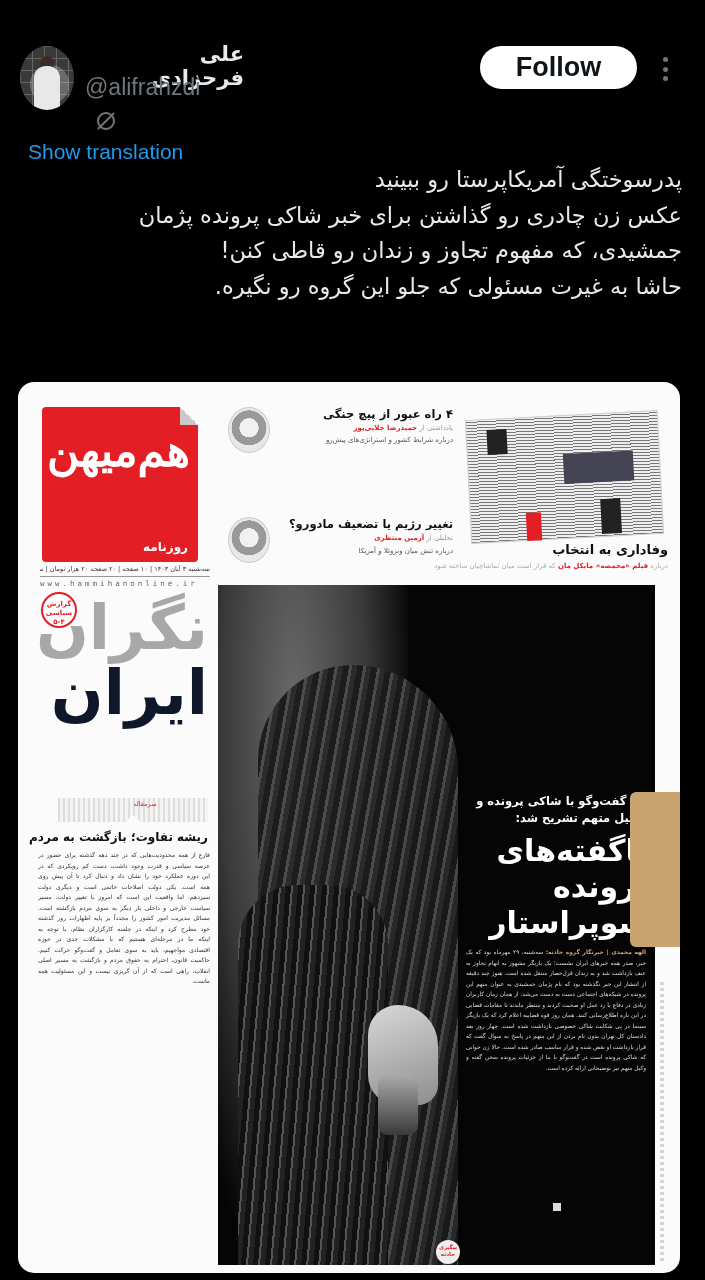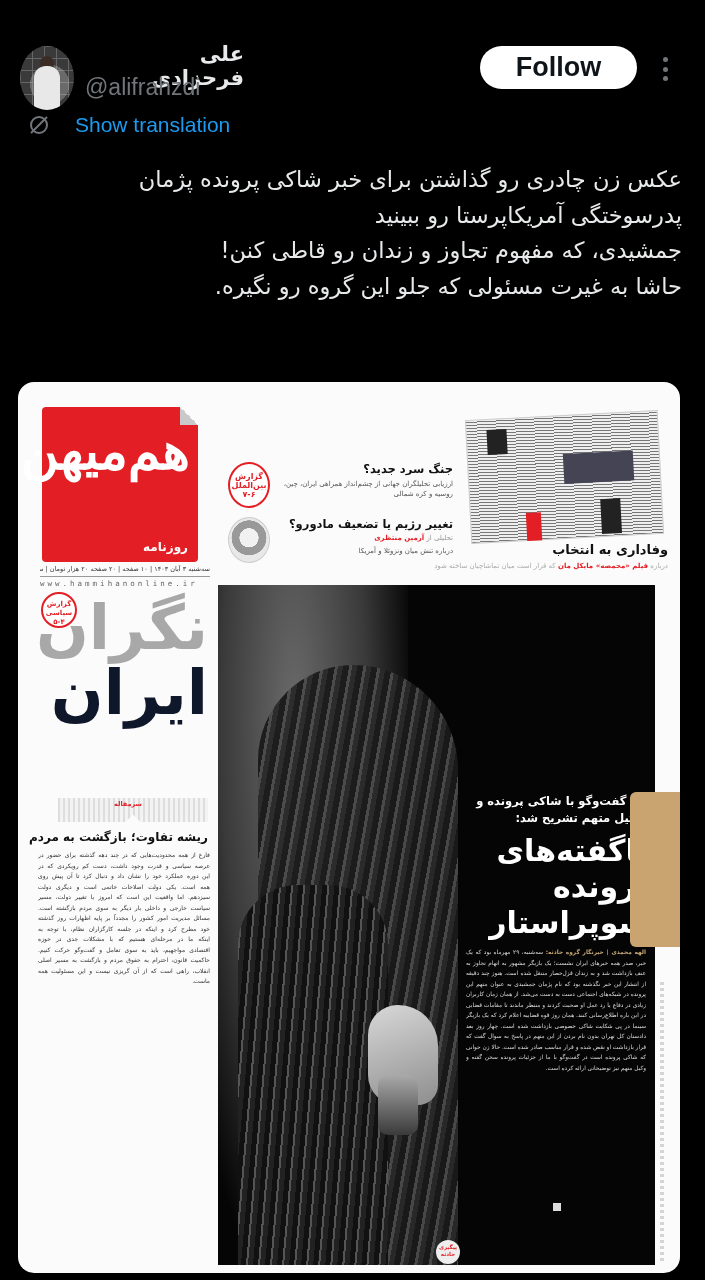--- a/index.html
+++ b/index.html
@@ -15,34 +15,34 @@
   .avatar .figure { position: absolute; left: 14px; top: 20px; width: 26px; height: 44px; border-radius: 12px 12px 4px 4px; background: #e8e8e8; }
   .avatar .head { position: absolute; left: 20px; top: 10px; width: 14px; height: 16px; border-radius: 50%; background: #3a2c24; }
   .display-name { position: absolute; left: 114px; top: 26px; width: 130px; text-align: right; direction: rtl;
                   font-size: 21px; font-weight: bold; color: #e7e9ea; }
   .handle { position: absolute; left: 85px; top: 58px; font-family: "Liberation Sans", sans-serif; font-size: 23px; color: #71767b; }
   .follow-btn { position: absolute; left: 480px; top: 30px; width: 157px; height: 43px; border-radius: 22px; background: #fff; color: #0f1419;
                 font-family: "Liberation Sans", sans-serif; font-weight: bold; font-size: 27px; border: none; display: flex; align-items: center; justify-content: center; }
   .more-btn { position: absolute; left: 655px; top: 38px; width: 20px; height: 30px; display: flex; flex-direction: column; align-items: center; justify-content: space-between; padding: 3px 0; }
   .more-btn span { width: 5px; height: 5px; border-radius: 50%; background: #71767b; }
 
-  .translate { position: absolute; left: 28px; top: 110px; height: 30px; display: flex; align-items: center; gap: 25px; }
+  .translate { position: absolute; left: 28px; top: 110px; height: 30px; display: flex; align-items: center; gap: 8px; flex-direction: column; }
   .translate .globe { width: 22px; height: 22px; position: relative; }
   .translate-label { font-family: "Liberation Sans", sans-serif; font-size: 21px; color: #1d9bf0; }
 
   .tweet-text { position: absolute; left: 80px; top: 162px; width: 602px; direction: rtl; text-align: right;
                 font-size: 22.5px; line-height: 35.5px; color: #e7e9ea; }
   .tweet-text div { white-space: nowrap; }
 
   .media { position: absolute; left: 18px; top: 382px; width: 662px; height: 891px; border-radius: 16px; overflow: hidden; background: #fbfbfb; }
 
   
   .masthead { position: absolute; left: 24px; top: 25px; width: 156px; height: 155px; background: #e31e24; border-radius: 4px; }
   .masthead .corner { position: absolute; right: 0; top: 0; width: 18px; height: 18px; background: linear-gradient(225deg, #fbfbfb 50%, #c9c9c9 50%); }
-  .masthead-logo { position: absolute; left: 8px; top: 18px; width: 140px; text-align: center; direction: rtl; color: #fff; font-size: 52px; font-weight: bold; line-height: 52px; font-family: "DejaVu Serif", serif; }
+  .masthead-logo { position: absolute; left: 8px; top: 18px; width: 140px; text-align: center; direction: rtl; color: #fff; font-size: 44px; font-weight: bold; line-height: 52px; font-family: "DejaVu Serif", serif; }
   .masthead-sub { position: absolute; right: 10px; bottom: 8px; color: #fff; font-size: 12px; font-weight: bold; direction: rtl; }
   .dateline { position: absolute; left: 22px; top: 183px; width: 170px; direction: rtl; text-align: right; font-size: 6.5px; color: #333; white-space: nowrap; overflow: hidden; }
   .website { position: absolute; left: 22px; top: 194px; width: 170px; font-size: 7.5px; letter-spacing: 3px; color: #666; font-family: "DejaVu Sans Mono", monospace; border-top: 1px solid #999; padding-top: 2px; }
 
   .teaser { position: absolute; left: 210px; width: 225px; height: 50px; }
   .teaser .pic { position: absolute; left: 0; top: 0; width: 42px; height: 46px; border-radius: 50%; border: 1px solid #ccc; background: radial-gradient(circle at 50% 45%, #f1f1f1 0 30%, #999 31% 55%, #e8e8e8 56%); }
   .teaser .pic.badge { background: #fff; border: 2px solid #e31e24; display: flex; align-items: center; justify-content: center; color: #e31e24; font-size: 8px; font-weight: bold; text-align: center; line-height: 9px; direction: rtl; }
   .teaser-title { position: absolute; left: 50px; right: 0; top: 0; text-align: right; direction: rtl; font-size: 11.5px; font-weight: bold; color: #111; white-space: nowrap; }
   .teaser-byline { position: absolute; left: 50px; right: 0; top: 17px; text-align: right; direction: rtl; font-size: 7px; color: #999; white-space: nowrap; }
   .teaser-byline b { color: #e31e24; }
@@ -54,21 +54,21 @@
   .spread-title { position: absolute; left: 450px; top: 160px; width: 200px; text-align: right; direction: rtl; font-size: 13px; font-weight: bold; color: #111; }
   .spread-desc { position: absolute; left: 400px; top: 180px; width: 250px; text-align: right; direction: rtl; font-size: 7px; color: #aaa; white-space: nowrap; overflow: hidden; }
   .spread-desc b { color: #e31e24; }
 
   
   .report-badge { position: absolute; left: 23px; top: 210px; width: 36px; height: 36px; border-radius: 50%; background: #fff; border: 2px solid #e31e24; color: #e31e24; font-size: 7px; font-weight: bold; text-align: center; line-height: 9px; padding-top: 6px; direction: rtl; }
   .big-head-1 { position: absolute; left: 18px; top: 215px; width: 172px; text-align: left; direction: rtl; font-size: 62px; font-weight: bold; color: #a8a8a8; line-height: 62px; letter-spacing: -2px; }
   .big-head-2 { position: absolute; left: 18px; top: 280px; width: 172px; text-align: right; direction: rtl; font-size: 62px; font-weight: bold; color: #0f172a; line-height: 62px; letter-spacing: -2px; }
   .lede { position: absolute; left: 18px; top: 353px; width: 175px; text-align: right; direction: rtl; font-size: 10px; color: #888; line-height: 15px; }
   .editorial-band { position: absolute; left: 40px; top: 416px; width: 150px; height: 24px; background: repeating-linear-gradient(90deg, #ddd 0 2px, #f3f3f3 2px 5px); clip-path: polygon(0 0, 100% 0, 100% 100%, 55% 100%, 50% 70%, 45% 100%, 0 100%); }
-  .editorial-label { position: absolute; left: 90px; top: 418px; width: 34px; text-align: center; font-size: 6.5px; font-weight: bold; color: #e31e24; direction: rtl; padding-left: 24px; }
+  .editorial-label { position: absolute; left: 90px; top: 418px; width: 50px; text-align: center; font-size: 6.5px; font-weight: normal; color: #e31e24; direction: rtl; padding-left: 24px; }
   .editorial-title { position: absolute; left: 18px; top: 448px; width: 172px; text-align: right; direction: rtl; font-size: 12px; font-weight: bold; color: #111; white-space: nowrap; }
   .body-copy { position: absolute; left: 20px; top: 468px; width: 172px; height: 408px; text-align: justify; direction: rtl; font-size: 6px; line-height: 10.5px; color: #333; overflow: hidden; word-spacing: 1px; }
 
   
   .photo { position: absolute; left: 200px; top: 203px; width: 437px; height: 680px; background: #050505; overflow: hidden; }
   .photo .wall { position: absolute; left: 0; top: 0; width: 190px; height: 680px; background: radial-gradient(ellipse at 40% 20%, #6a6a6a 0%, #3a3a3a 45%, transparent 75%); }
   .photo .chador { position: absolute; left: 40px; top: 80px; width: 200px; height: 620px; border-radius: 100px 110px 0 0;
                    background: repeating-linear-gradient(100deg, #1a1a1a 0 6px, #4b4b4b 6px 9px, #2a2a2a 9px 14px); opacity: .95; }
   .photo .chador2 { position: absolute; left: 20px; top: 300px; width: 150px; height: 400px; border-radius: 60px 60px 0 0;
                     background: repeating-linear-gradient(95deg, #111 0 5px, #555 5px 7px, #222 7px 12px); }
@@ -106,40 +106,41 @@
   <span class="globe">
     <svg width="22" height="22" viewBox="0 0 22 22">
         <circle cx="11" cy="11" r="8" fill="none" stroke="#71767b" stroke-width="2"></circle>
         <line x1="3" y1="19" x2="19" y2="3" stroke="#71767b" stroke-width="2"></line>
       </svg>
   </span>
   <span class="translate-label">Show translation</span>
 </div>
 
 <div class="tweet-text">
+  <div>پدرسوختگی آمریکاپرستا رو ببینید</div>
   <div>عکس زن چادری رو گذاشتن برای خبر شاکی پرونده پژمان</div>
-  <div>پدرسوختگی آمریکاپرستا رو ببینید</div>
   <div>جمشیدی، که مفهوم تجاوز و زندان رو قاطی کنن!</div>
   <div>حاشا به غیرت مسئولی که جلو این گروه رو نگیره.</div>
 </div>
 
 <div class="media">
 
   <div class="masthead">
     <div class="corner"></div>
     <div class="masthead-logo">هم‌میهن</div>
     <div class="masthead-sub">روزنامه</div>
   </div>
   <div class="dateline">سه‌شنبه ۳ آبان ۱۴۰۳ | ۱۰ صفحه | ۲۰ صفحه ۲۰ هزار تومان | سال چهارم | شماره ۹۱۲</div>
   <div class="website">www.hammihanonline.ir</div>
 
-  <div class="teaser" style="top:80px">
-    <div class="pic badge">گزارش بین‌الملل ۶-۷</div>
-    <div class="teaser-title">جنگ سرد جدید؟</div>
-    <div class="teaser-desc" style="top:17px">ارزیابی تحلیلگران جهانی از چشم‌انداز همراهی ایران، چین، روسیه و کره شمالی</div>
+  <div class="teaser" style="top:25px">
+    <div class="pic"></div>
+    <div class="teaser-title">۴ راه عبور از پیچ جنگی</div>
+    <div class="teaser-byline"><span>یادداشتی از</span> <b>حمیدرضا جلایی‌پور</b></div>
+    <div class="teaser-desc" style="top:28px">درباره شرایط کشور و استراتژی‌های پیش‌رو</div>
   </div>
   <div class="teaser" style="top:135px">
     <div class="pic"></div>
     <div class="teaser-title">تغییر رژیم یا تضعیف مادورو؟</div>
     <div class="teaser-byline"><span>تحلیلی از</span> <b>آرمین منتظری</b></div>
     <div class="teaser-desc" style="top:29px">درباره تنش میان ونزوئلا و آمریکا</div>
   </div>
 
   <div class="spread">
     <div class="ph" style="left:20px;top:10px;width:20px;height:25px"></div>

